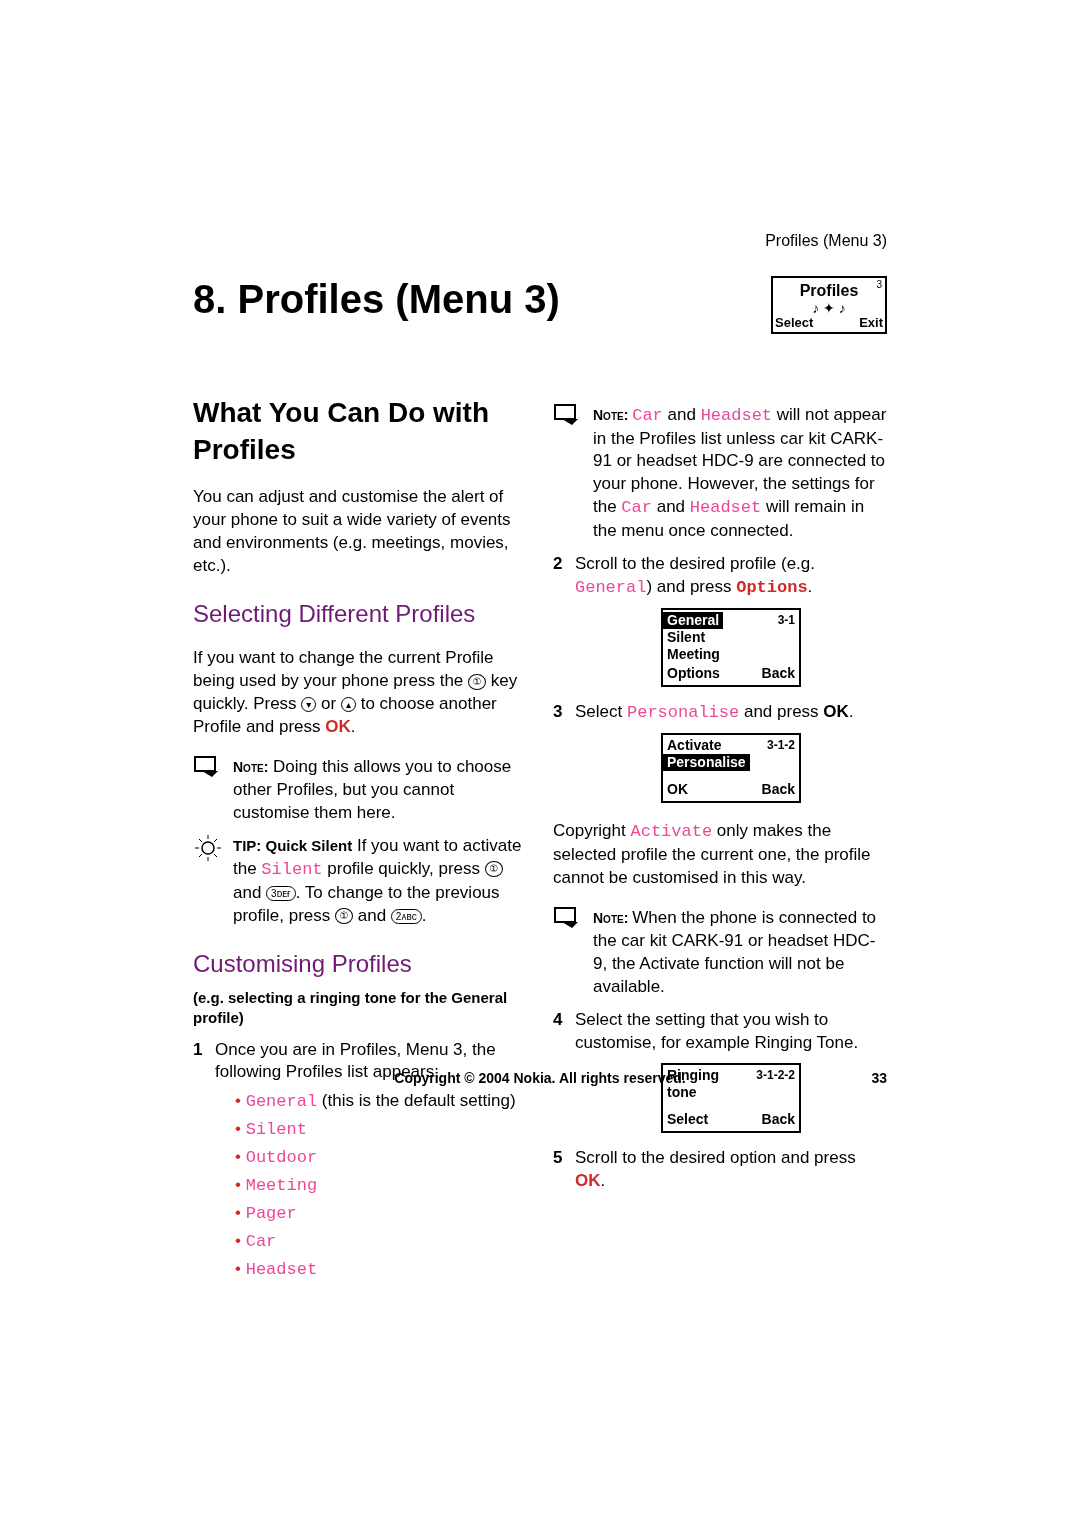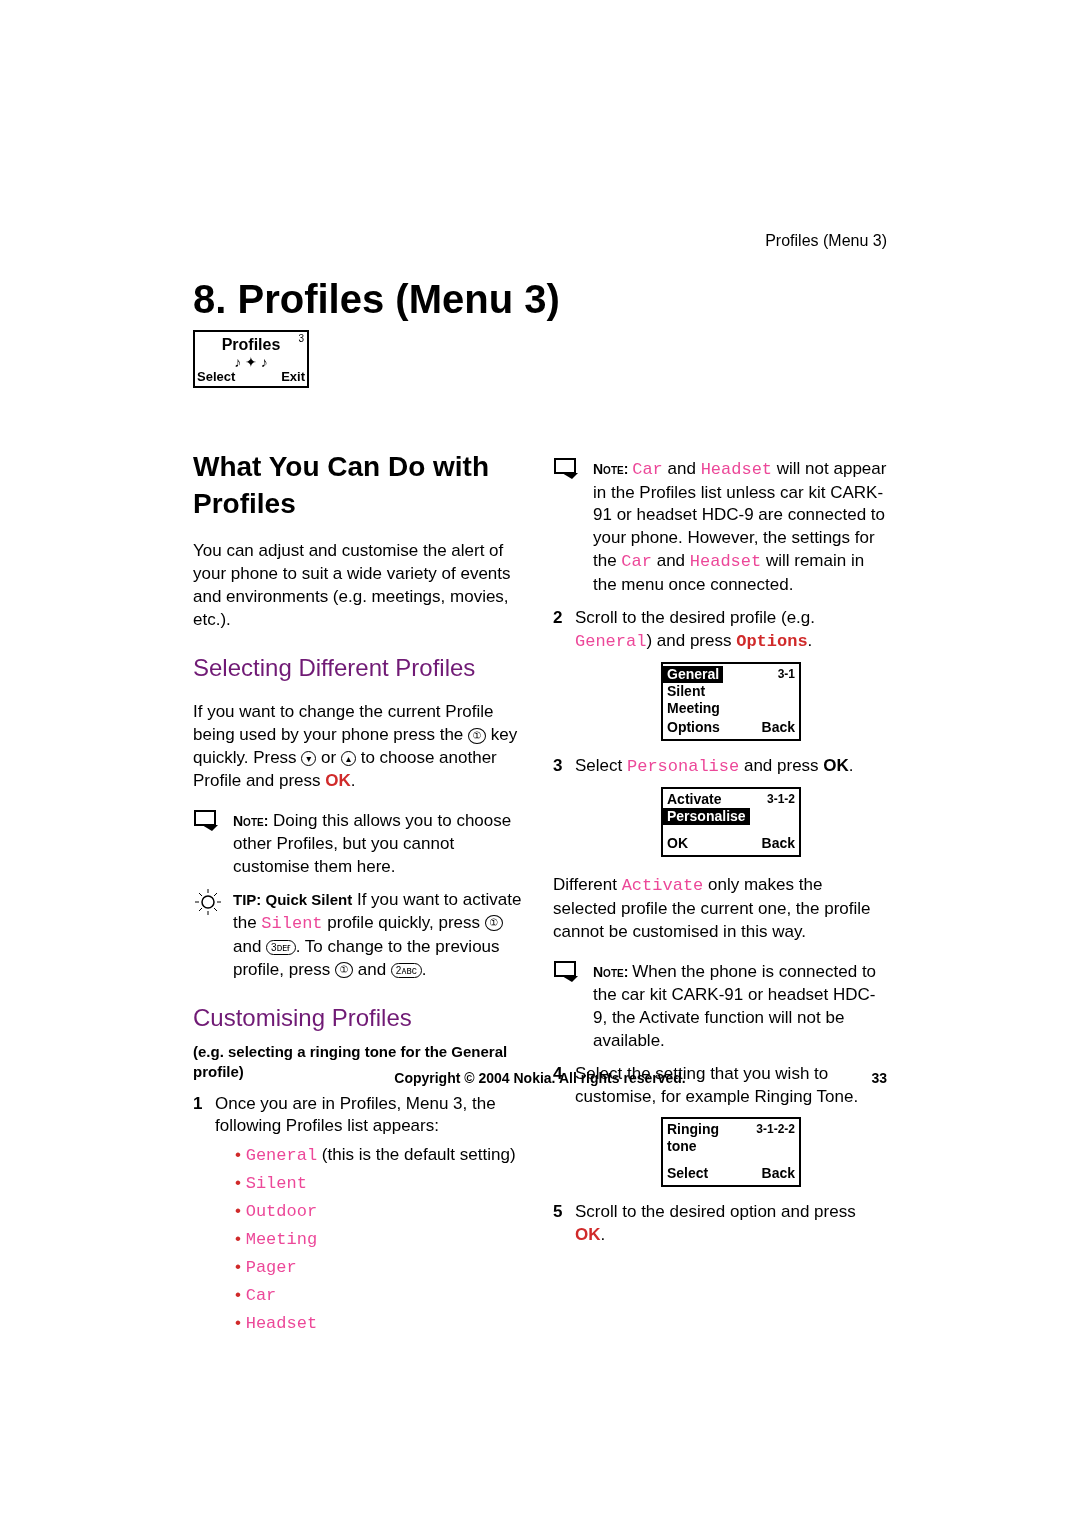--- a/index.html
+++ b/index.html
@@ -19,21 +19,20 @@
   .header {
     font-size: 16px;
     text-align: right;
     margin-bottom: 20px;
   }
   .chapter-row {
     display: flex;
     justify-content: space-between;
     align-items: flex-start;
     margin-bottom: 60px;
-    flex-direction: column;
   }
   h1.chapter {
     font-size: 40px;
     font-weight: 700;
     margin: 0;
   }
   .mini-screen {
     border: 2px solid #000;
     width: 116px;
     height: 58px;
@@ -321,21 +320,21 @@
           <div class="line"><span class="sel">Personalise</span></div>
           <div class="soft" style="position:absolute;bottom:2px;left:4px;right:4px;">
               <span>OK</span>
               <span>Back</span>
             </div>
         </div>
       </li>
     </ol>
 
     <p>
-      <span>Different </span><span class="mono">Activate</span><span> only makes the selected profile the current one, the profile cannot be customised in this way.</span>
+      <span>Copyright </span><span class="mono">Activate</span><span> only makes the selected profile the current one, the profile cannot be customised in this way.</span>
     </p>
 
     <div class="callout">
       <div class="ic">
         <svg width="28" height="22">
             <rect x="1" y="1" width="20" height="14" fill="none" stroke="#000" stroke-width="2"></rect>
             <path d="M8 15 L24 15 L18 21 Z" fill="#000"></path>
           </svg>
       </div>
       <div class="txt"><span class="nlabel">Note: </span><span> When the phone is connected to the car kit CARK-91 or headset HDC-9, the Activate function will not be available.</span></div>

